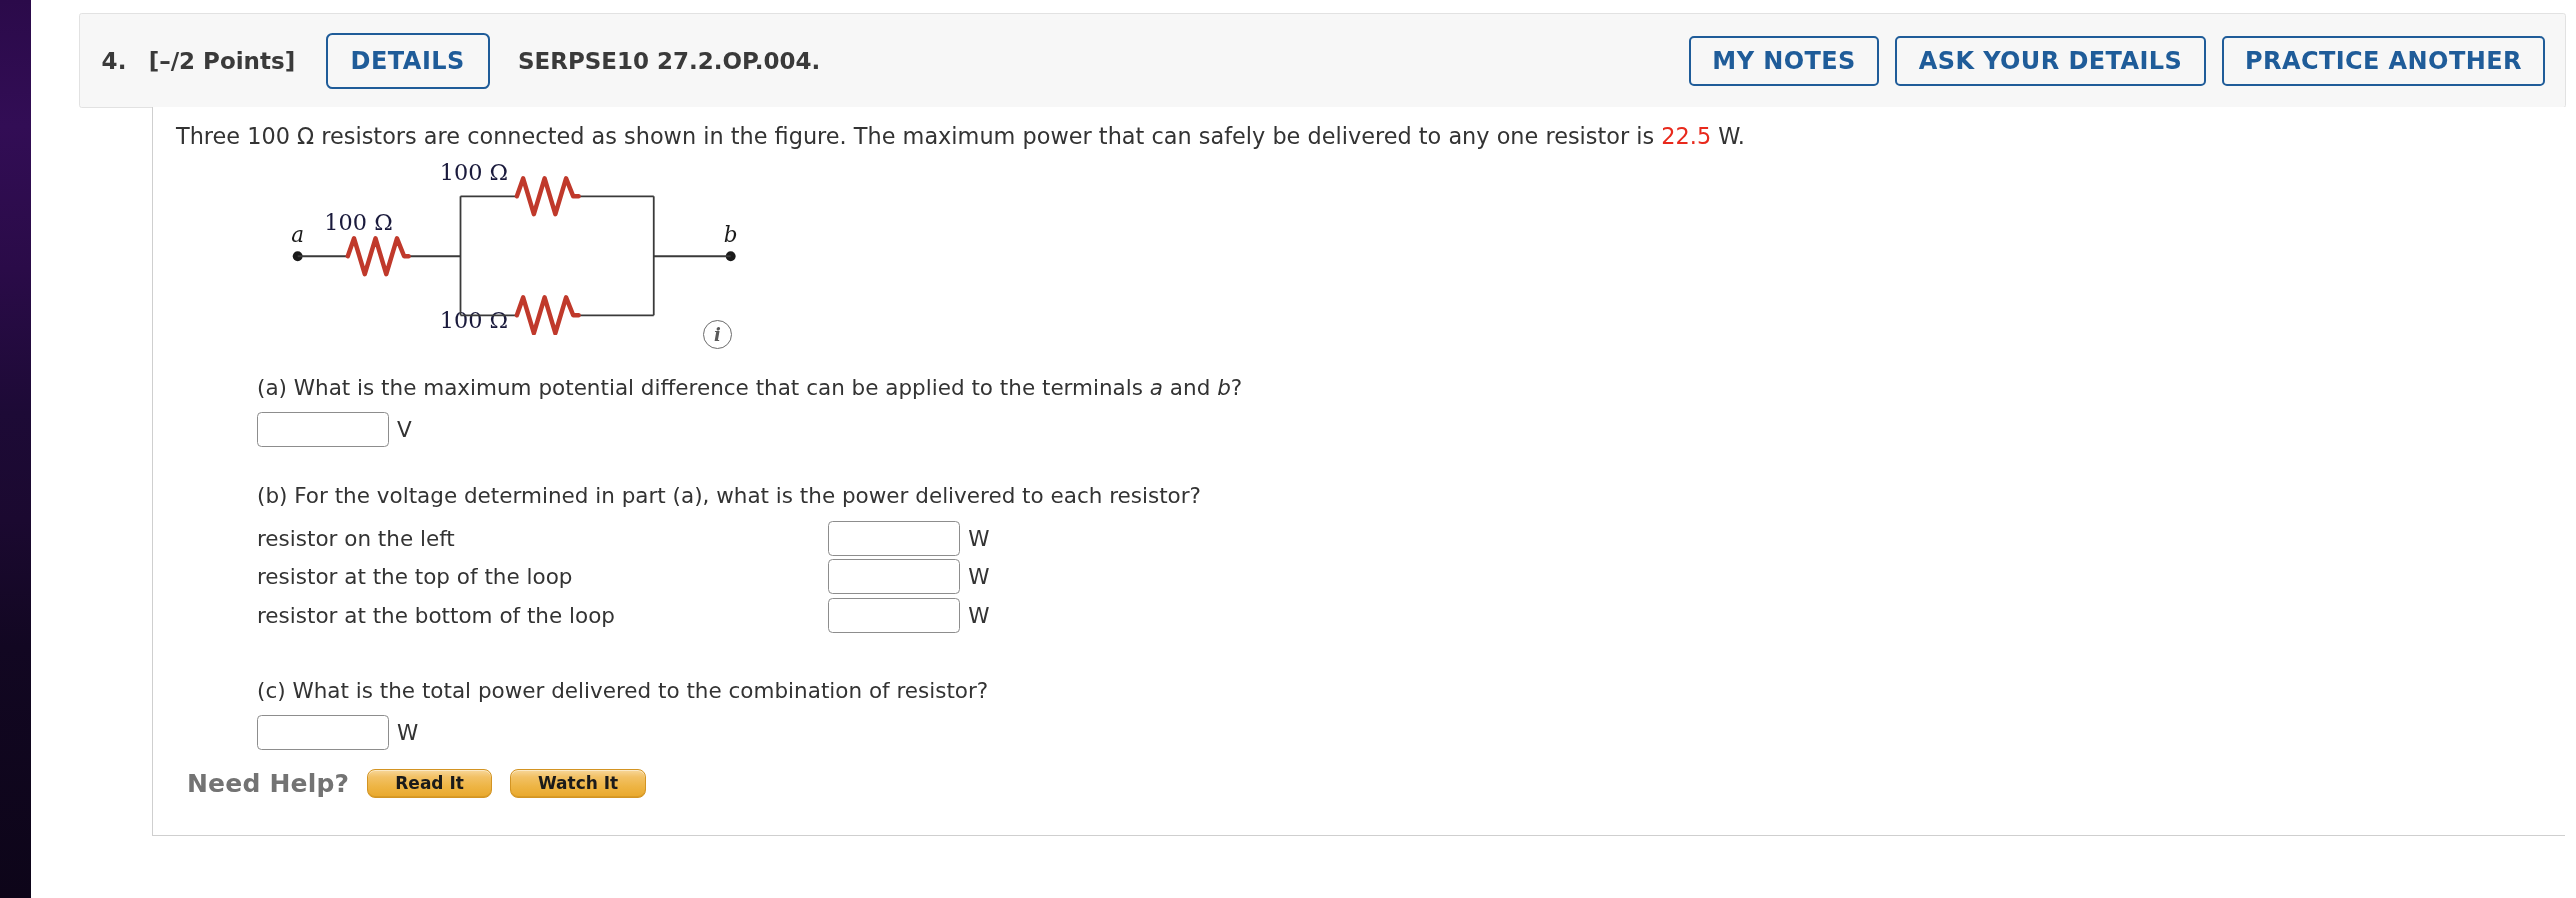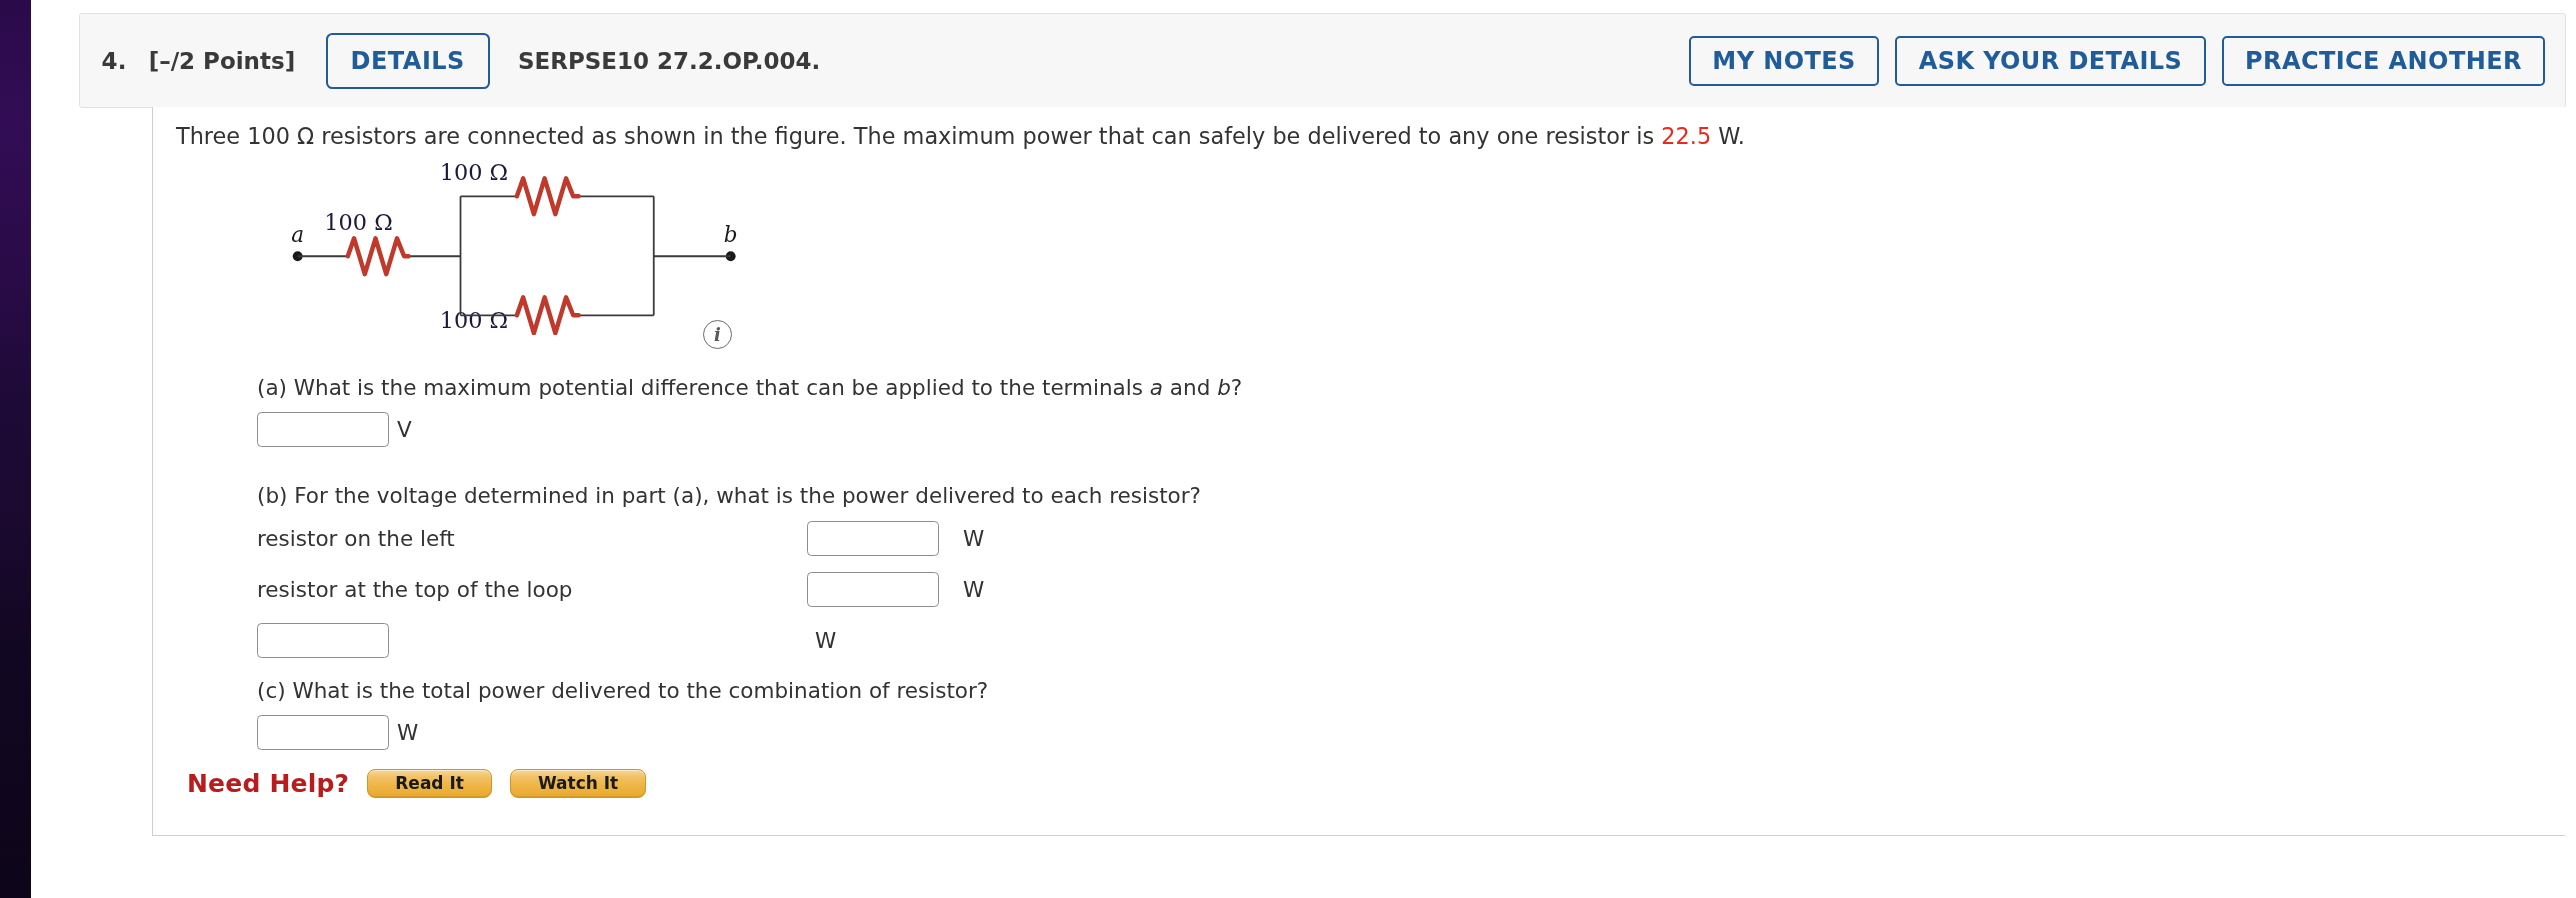--- a/index.html
+++ b/index.html
@@ -194,21 +194,20 @@
     padding: 0 7.2px;
     outline: none;
   }
 
   .sub-grid {
     margin-top: 12.5px;
     display: grid;
     grid-template-columns: auto 132px auto;
     row-gap: 3.6px;
     align-items: center;
-    gap: 16px;
   }
   .sub-label {
     font-size: 21.5px;
     color: #333333;
     white-space: nowrap;
     padding-right: 1.8px;
   }
   .sub-grid input.ans { width: 132px; }
   .sub-unit {
     font-size: 21.5px;
@@ -221,21 +220,21 @@
     position: absolute;
     left: 34px;
     top: 662px;
     display: flex;
     align-items: center;
     gap: 18px;
   }
   .need-help-label {
     font-size: 25px;
     font-weight: bold;
-    color: #b91c1c;
+    color: #737373;
     letter-spacing: 0.2px;
   }
   .help-btn {
     font-family: "DejaVu Sans", "Liberation Sans", sans-serif;
     font-size: 17px;
     font-weight: bold;
     color: #1a1a1a;
     border: 1.8px solid #d39423;
     border-radius: 8px;
     background: linear-gradient(180deg, #f7d79a 0%, #f2c165 26%, #eeb545 60%, #e9a82c 100%);
@@ -327,20 +326,21 @@
     <div class="sub-grid">
 
       <div class="sub-label">resistor on the left</div>
       <input class="ans" type="text" value="" style="">
       <div class="sub-unit">W</div>
 
       <div class="sub-label">resistor at the top of the loop</div>
       <input class="ans" type="text" value="" style="">
       <div class="sub-unit">W</div>
 
+      <div class="sub-label">resistor at the bottom of the loop</div>
       <input class="ans" type="text" value="" style="">
       <div class="sub-unit">W</div>
 
     </div>
   </div>
 
   <div class="part" style="top:571px;">
     <div class="part-q">(c) What is the total power delivered to the combination of resistor?</div>
     <div class="ans-row">
       <input class="ans" type="text" value="" style="">

